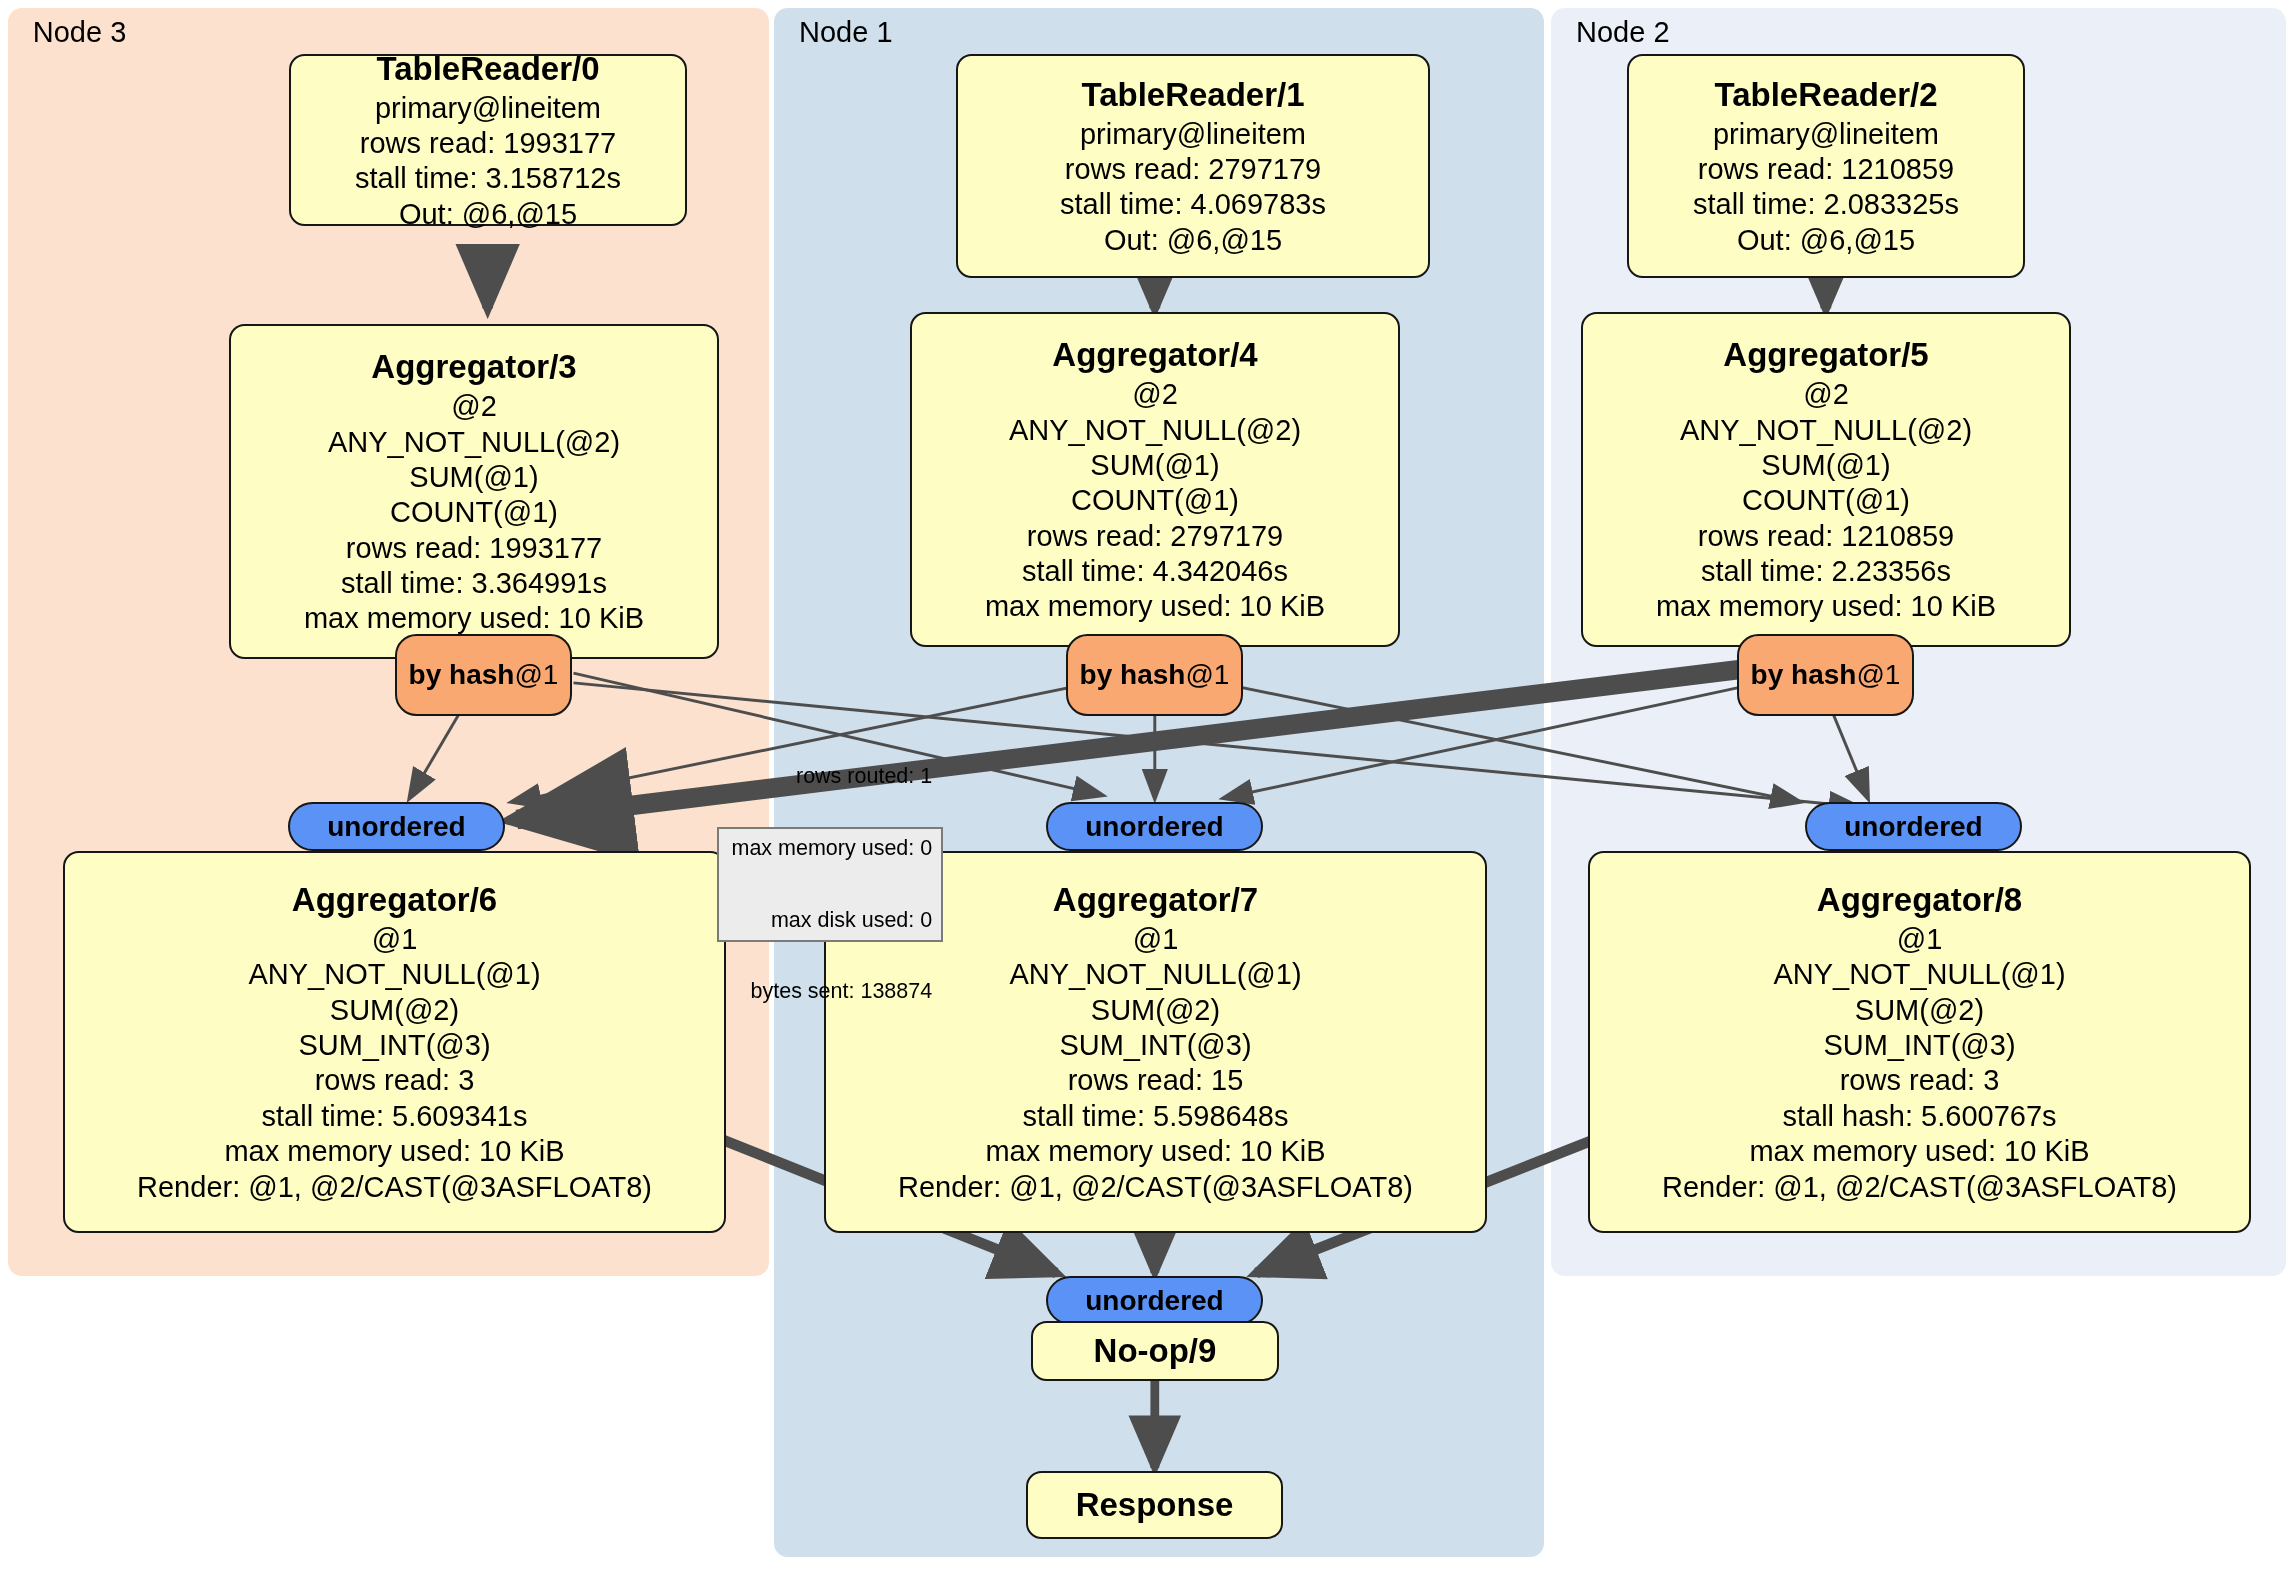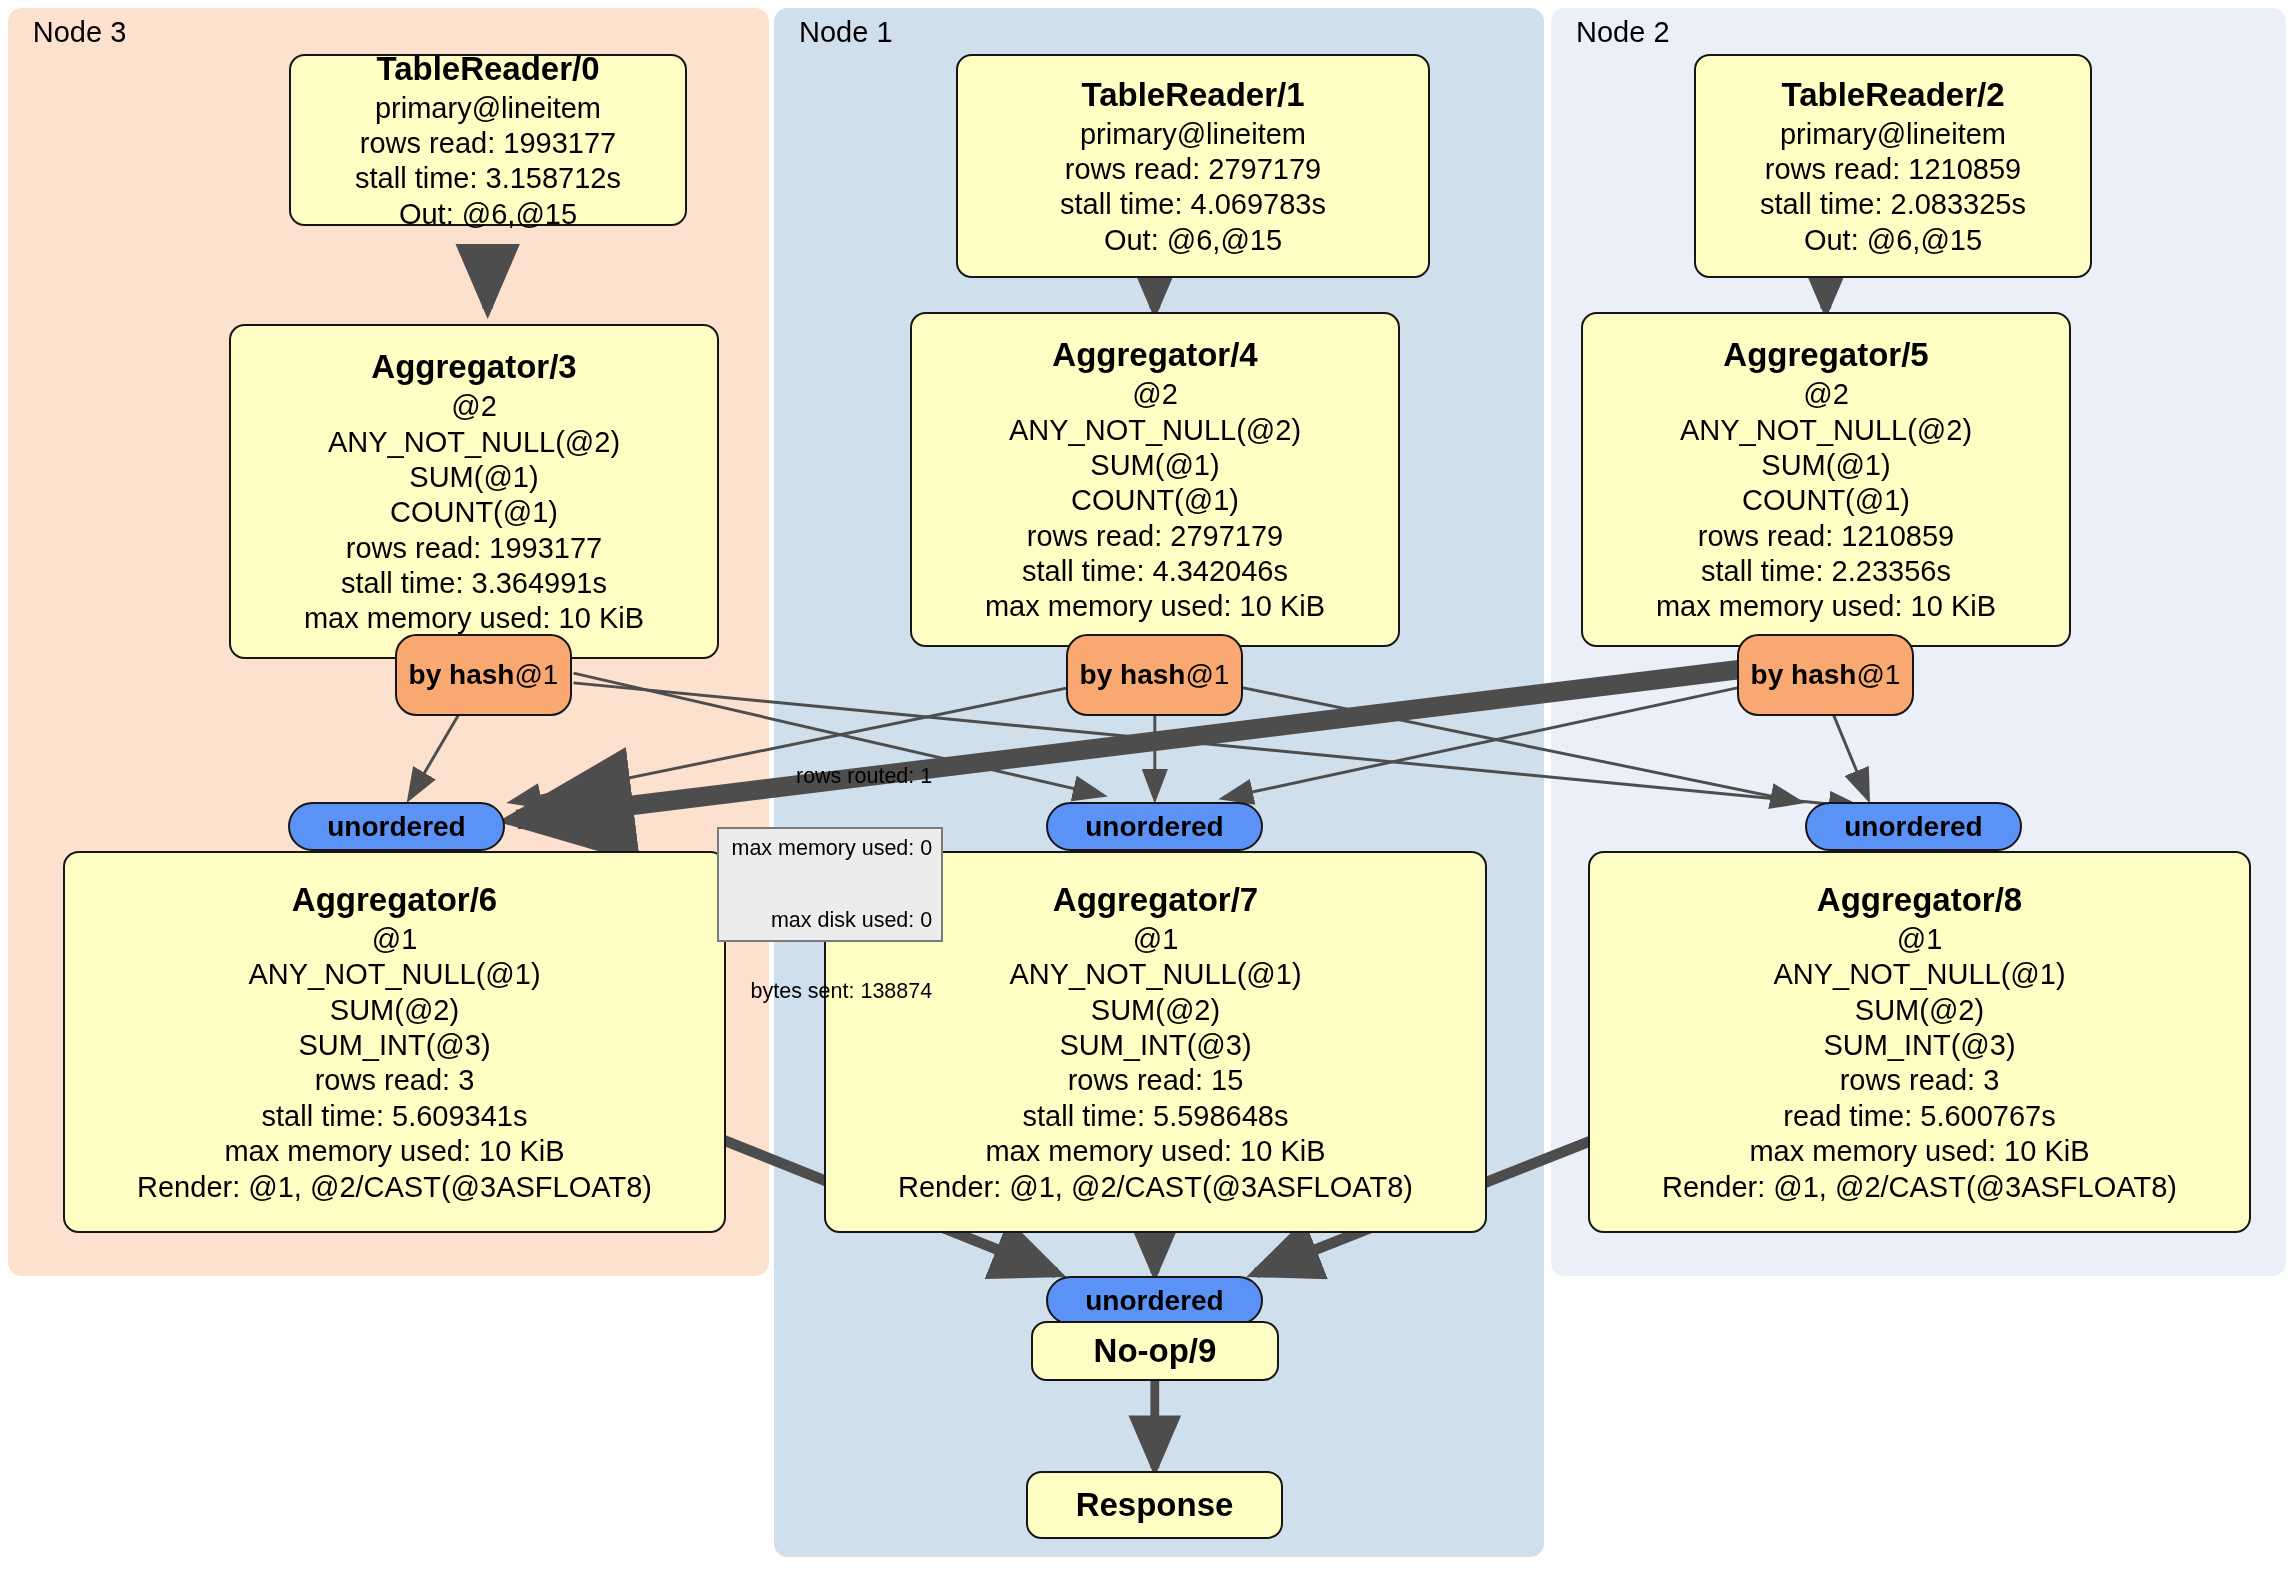--- a/index.html
+++ b/index.html
@@ -210,21 +210,21 @@
   </div>
 
   <div class="opnode" style="left:956px; top:54px; width:474px; height:224px;">
     <div class="title">TableReader/1</div>
     <div class="line">primary@lineitem</div>
     <div class="line">rows read: 2797179</div>
     <div class="line">stall time: 4.069783s</div>
     <div class="line">Out: @6,@15</div>
   </div>
 
-  <div class="opnode" style="left:1694px; top:54px; width:398px; height:224px;">
+  <div class="opnode" style="left:1627px; top:54px; width:398px; height:224px;">
     <div class="title">TableReader/2</div>
     <div class="line">primary@lineitem</div>
     <div class="line">rows read: 1210859</div>
     <div class="line">stall time: 2.083325s</div>
     <div class="line">Out: @6,@15</div>
   </div>
 
   <div class="opnode" style="left:229px; top:312px; width:490px; height:335px;margin-top:12px;">
     <div class="title">Aggregator/3</div>
     <div class="line">@2</div>
@@ -307,21 +307,21 @@
     <div class="line">Render: @1, @2/CAST(@3ASFLOAT8)</div>
   </div>
 
   <div class="opnode" style="left:1588px; top:851px; width:663px; height:382px;">
     <div class="title">Aggregator/8</div>
     <div class="line">@1</div>
     <div class="line">ANY_NOT_NULL(@1)</div>
     <div class="line">SUM(@2)</div>
     <div class="line">SUM_INT(@3)</div>
     <div class="line">rows read: 3</div>
-    <div class="line">read time: 5.600767s</div>
+    <div class="line">stall hash: 5.600767s</div>
     <div class="line">max memory used: 10 KiB</div>
     <div class="line">Render: @1, @2/CAST(@3ASFLOAT8)</div>
   </div>
 
   <div class="statsbox" style="left:717px; top:827px; width:226px; height:115px;">
     <div class="line">rows routed: 1</div>
     <div class="line">max memory used: 0</div>
     <div class="line">max disk used: 0</div>
     <div class="line">bytes sent: 138874</div>
   </div>

